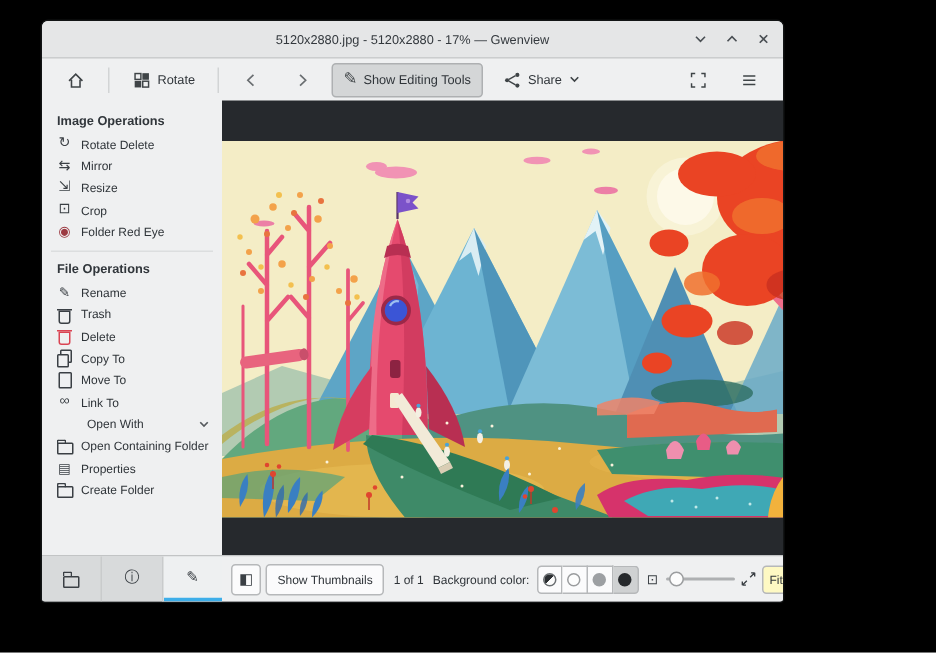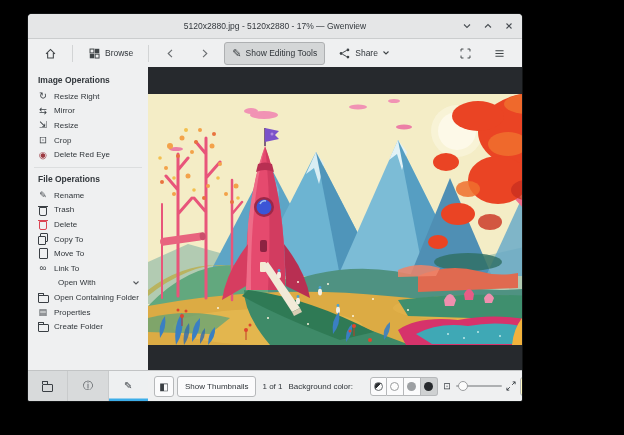--- a/index.html
+++ b/index.html
@@ -82,21 +82,21 @@
   .tab .ic{width:14px;height:14px;font-size:11px}
   .tab.sel{background:#eef0f1;box-shadow:inset 0 -2.5px 0 #3daee9}
   .tab+.tab{border-left:1px solid #c9cbcc}
 
   .statusbar{flex:1;display:flex;align-items:center;gap:3px;padding:0 6px;background:#eff0f1;
              font-size:8px;color:#2f3439}
   .sbtn{display:flex;align-items:center;justify-content:center;height:19px;padding:0 7px;
         border:1px solid #b6b8ba;border-radius:3px;background:#fbfbfc;white-space:nowrap}
   .sbtn.sq{width:18px;padding:0;font-size:10px;color:#3a3f44}
   .counter{white-space:nowrap}
-  .bglabel{white-space:nowrap;margin-right:14px}
+  .bglabel{white-space:nowrap;margin-right:2px}
   .swgroup{display:flex}
   .sw{width:17px;height:19px;border:1px solid #b6b8ba;background:#fbfbfc;display:flex;
       align-items:center;justify-content:center;box-sizing:border-box}
   .sw+.sw{border-left:0}
   .sw:first-child{border-radius:3px 0 0 3px}
   .sw:last-child{border-radius:0 3px 3px 0}
   .sw.sel{background:#cfd1d2}
   .dot{width:9px;height:9px;border-radius:50%}
   .dot.auto{background:linear-gradient(135deg,#2b2e31 50%,#fbfbfb 50%);border:1px solid #6a6e71;box-sizing:border-box}
   .dot.white{background:#fdfdfd;border:1px solid #9a9c9e;box-sizing:border-box}
@@ -147,21 +147,21 @@
       <svg width="13" height="13" viewBox="0 0 16 16">
           <g stroke="#3f4447" stroke-width="1.2" fill="none">
             <rect x="2.5" y="2.5" width="4.8" height="4.8"></rect>
             <rect x="8.8" y="8.8" width="4.8" height="4.8"></rect>
           </g>
           <g fill="#3f4447">
             <rect x="8.5" y="2.2" width="5.4" height="5.4"></rect>
             <rect x="2.2" y="8.5" width="5.4" height="5.4"></rect>
           </g>
         </svg>
-      <span>Browse</span>
+      <span>Rotate</span>
     </span>
     <span class="vsep"></span>
     <span class="tbtn">
       <svg width="13" height="13" viewBox="0 0 16 16">
           <path d="M9.8 3.5 5.2 8l4.6 4.5" stroke="#6a6e71" stroke-width="1.4" fill="none"></path>
         </svg>
     </span>
     <span class="tbtn">
       <svg width="13" height="13" viewBox="0 0 16 16">
           <path d="M6.2 3.5 10.8 8l-4.6 4.5" stroke="#6a6e71" stroke-width="1.4" fill="none"></path>
@@ -199,37 +199,37 @@
   </div>
 
   <div class="main">
     <div class="sidebar">
       <div class="ops">
 
         <div class="sec-title">Image Operations</div>
 
         <div class="op">
           <span class="ic" data-icon="rotate-right"></span>
-          <span>Resize Right</span>
+          <span>Rotate Delete</span>
         </div>
         <div class="op">
           <span class="ic" data-icon="mirror"></span>
           <span>Mirror</span>
         </div>
         <div class="op">
           <span class="ic" data-icon="resize"></span>
           <span>Resize</span>
         </div>
         <div class="op">
           <span class="ic" data-icon="crop"></span>
           <span>Crop</span>
         </div>
         <div class="op">
           <span class="ic" data-icon="red-eye"></span>
-          <span>Delete Red Eye</span>
+          <span>Folder Red Eye</span>
         </div>
 
         <div class="sec-sep"></div>
         <div class="sec-title">File Operations</div>
 
         <div class="op">
           <span class="ic" data-icon="rename"></span>
           <span>Rename</span>
         </div>
         <div class="op">

